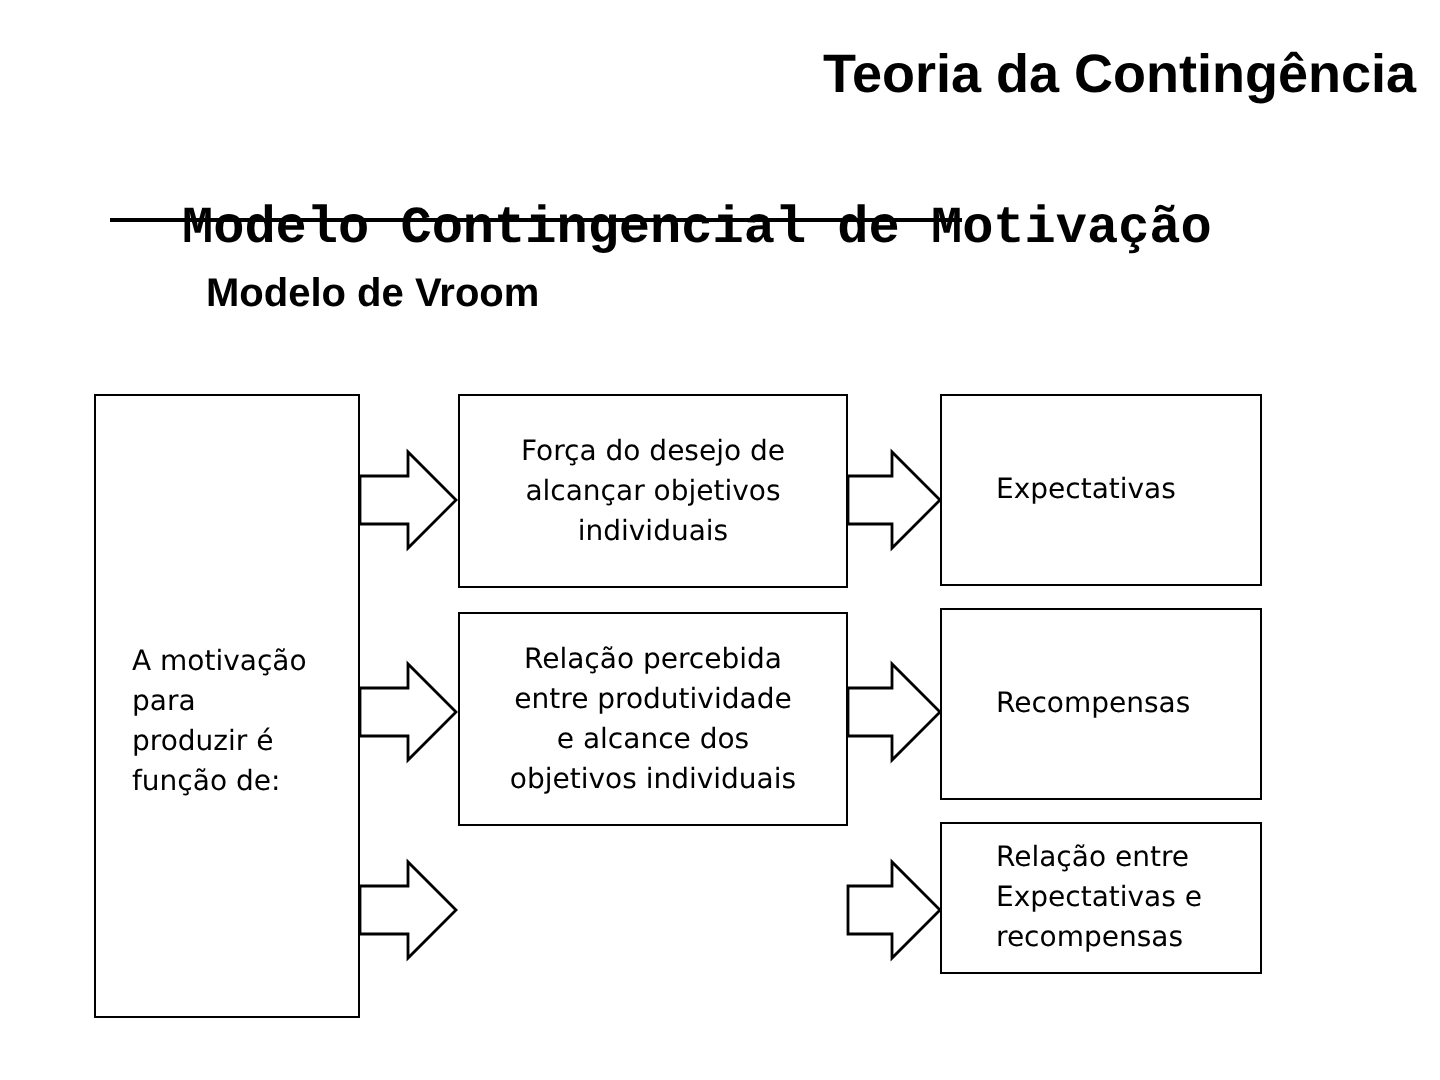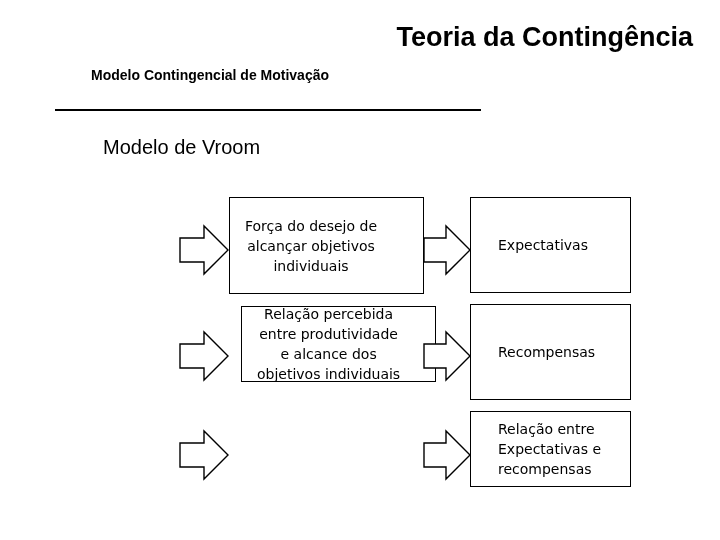--- a/index.html
+++ b/index.html
@@ -12,52 +12,52 @@
     width: 720px;
     height: 540px;
     background: #ffffff;
     overflow: hidden;
     font-family: "DejaVu Sans", sans-serif;
     color: #000000;
   }
   .slide-title {
     position: absolute;
     top: 23px;
-    right: 27px;
+    right: 12px;
     font-family: "Liberation Sans", sans-serif;
     font-size: 27px;
     font-weight: 700;
     white-space: nowrap;
     line-height: 1.1;
   }
   .section-heading {
     position: absolute;
-    top: 68px;
+    top: 100px;
     left: 91px;
-    font-family: Liberation Sans, sans-serif;
-    font-size: 14px;
+    font-family: Liberation Mono, monospace;
+    font-size: 26px;
     font-weight: 700;
     white-space: nowrap;
     line-height: 1.1;
   }
   .heading-rule {
     position: absolute;
     top: 109px;
     left: 55px;
     width: 426px;
     height: 2px;
     background: #000000;
   }
   .subsection-heading {
     position: absolute;
     top: 136px;
     left: 103px;
     font-family: "Liberation Sans", sans-serif;
     font-size: 20px;
-    font-weight: 400;
+    font-weight: 700;
     white-space: nowrap;
     line-height: 1.1;
   }
   .box {
     position: absolute;
     box-sizing: border-box;
     border: 1.5px solid #000000;
     background: #ffffff;
     display: flex;
     flex-direction: column;
@@ -75,25 +75,24 @@
     height: 312px;
     padding-left: 18px;
     padding-right: 6px;
     padding-top: 15px;
     text-align: left;
   }
   .mid-box {
     left: 229px;
     width: 195px;
     text-align: center;
-    align-items: flex-start;
-    padding-left: 15px;
+    align-items: center;
   }
   .mid-box-1 { top: 197px; height: 97px; }
-  .mid-box-2 { top: 306px; height: 76px; margin-left: 12px; }
+  .mid-box-2 { top: 306px; height: 107px; }
   .mid-box-3 { top: 415px; height: 95px; }
   .right-box {
     left: 470px;
     width: 161px;
     padding-left: 27px;
     padding-right: 0;
     text-align: left;
   }
   .right-box-1 { top: 197px; height: 96px; }
   .right-box-2 { top: 304px; height: 96px; }
@@ -118,20 +117,26 @@
 
 <div class="slide">
 
   <div class="slide-title">Teoria da Contingência</div>
 
   <div class="section-heading">Modelo Contingencial de Motivação</div>
   <div class="heading-rule"></div>
 
   <div class="subsection-heading">Modelo de Vroom</div>
 
+  <div class="box left-box">
+    <div class="box-text">A motivação
+para
+produzir é
+função de:</div>
+  </div>
 
   <div class="box mid-box mid-box-1">
     <div class="box-text">Força do desejo de
 alcançar objetivos
 individuais</div>
   </div>
   <div class="box mid-box mid-box-2">
     <div class="box-text">Relação percebida
 entre produtividade
 e alcance dos

